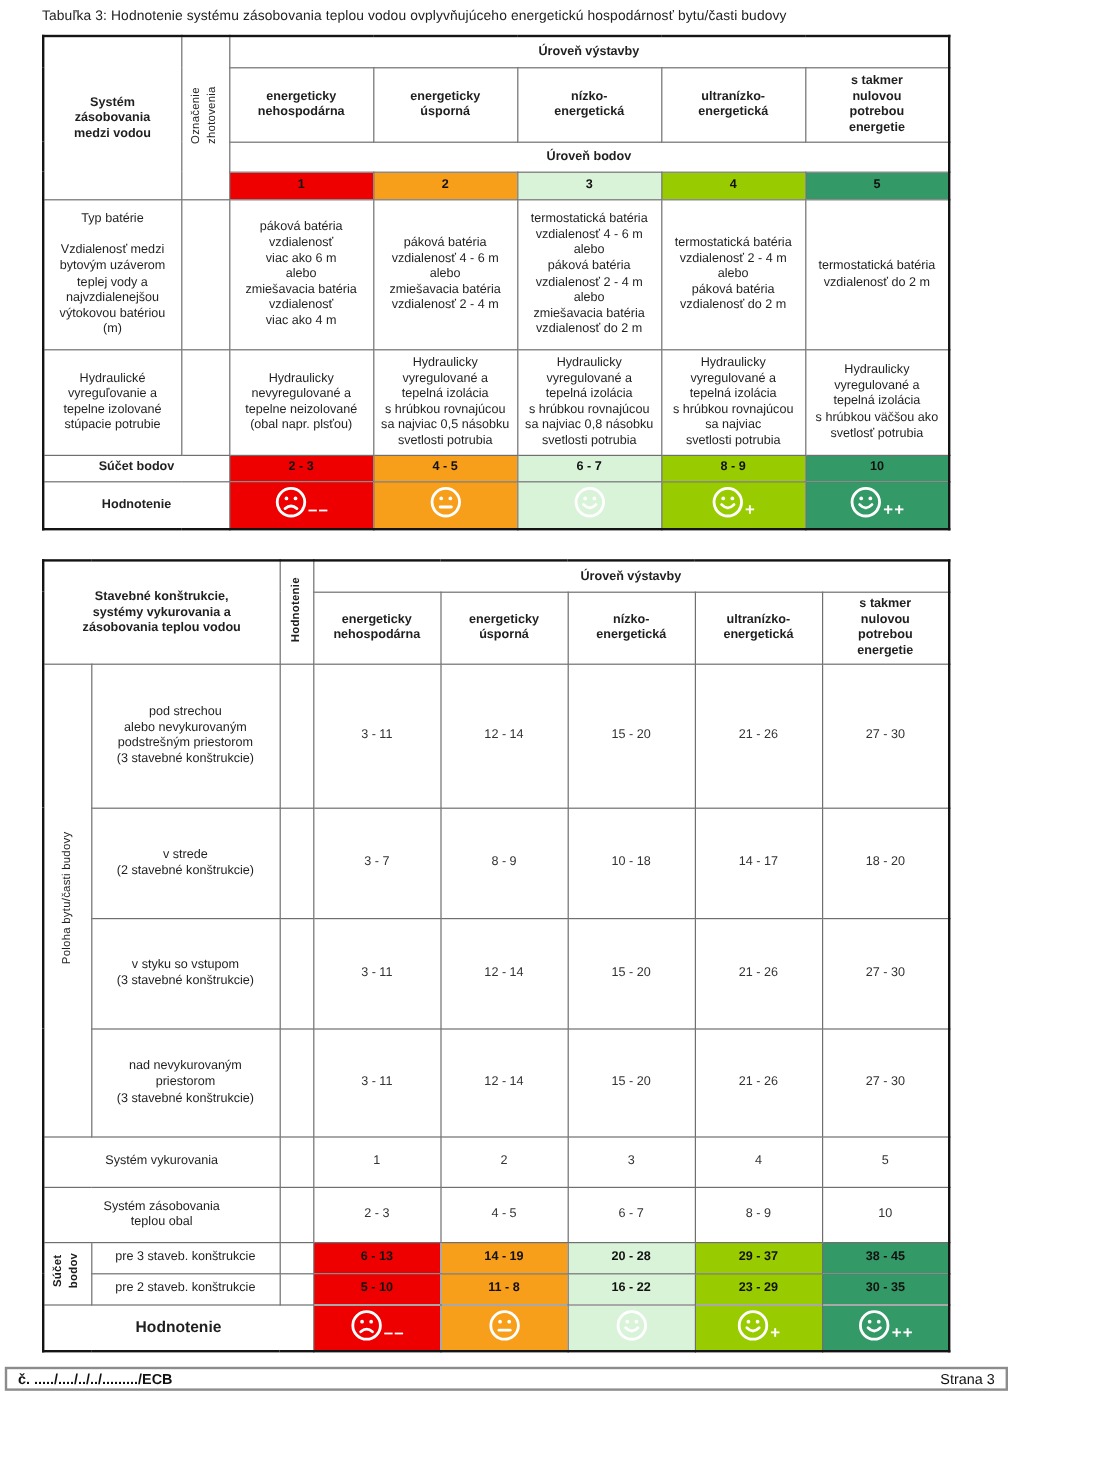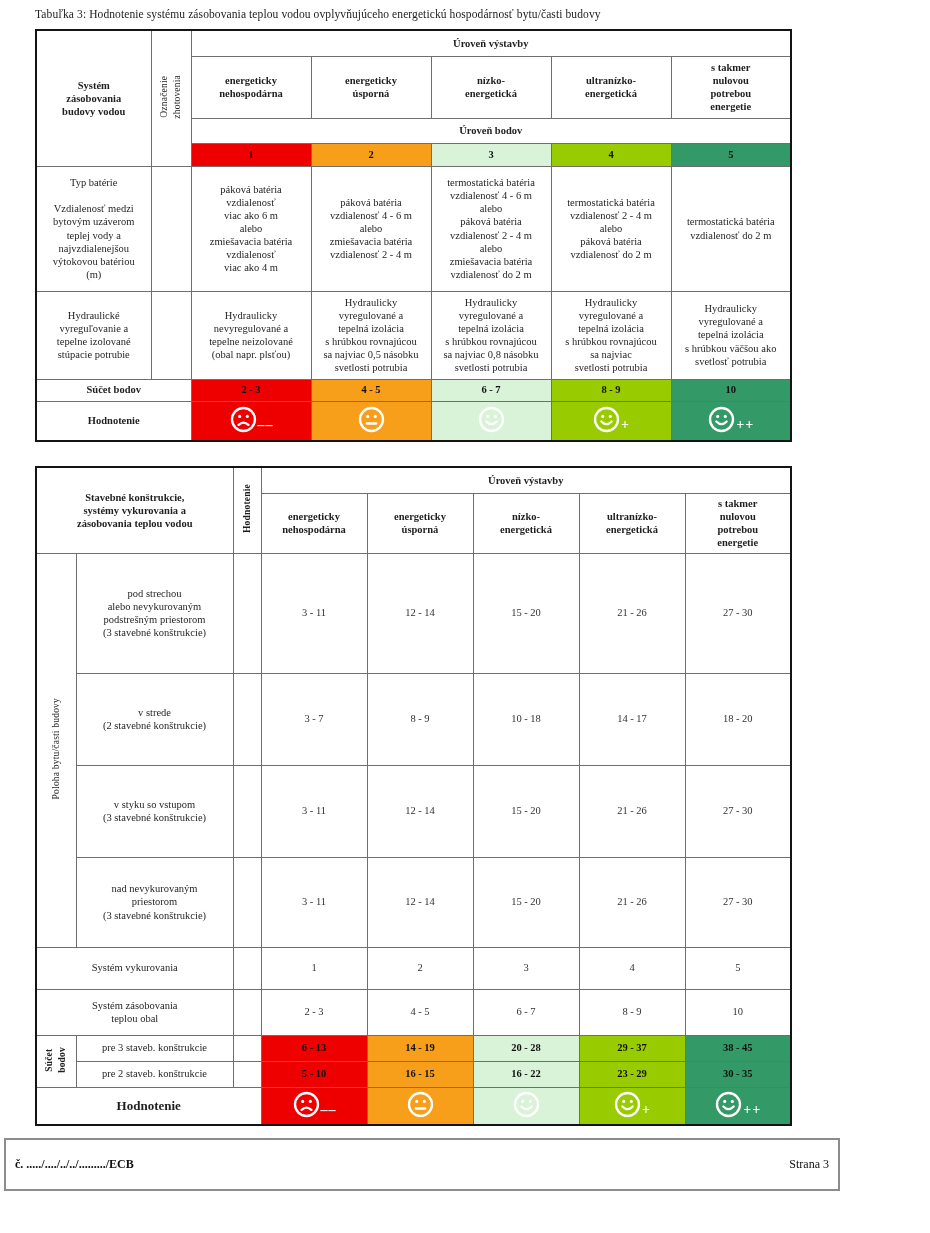--- a/index.html
+++ b/index.html
@@ -1,18 +1,18 @@
 <!DOCTYPE html>
 <html style="--red: #ee0000; --orange: #f79e1b; --light-green: #d9f3d9; --green: #99cc00; --dark-green: #339966; --grid: #6f6f6f; --outline: #141414;"><head>
 <meta charset="utf-8">
 <style>
   *{box-sizing:border-box;margin:0;padding:0}
   html,body{background:#fff}
   .page{width:930px;height:1233px;background:#fff;color:#1f1f1f;
-        font-family:Liberation Serif, serif;
+        font-family:Liberation Sans, sans-serif;
         padding:8px 0 0 35px;position:relative;overflow:hidden}
   .cap{font-size:11.5px;color:#222;margin-bottom:9px;letter-spacing:.1px}
   .cap4{margin-top:24px;line-height:1.45}
   .cap4 .indent{padding-left:66px}
   table.tbl{border-collapse:collapse;border:2px solid var(--outline);table-layout:fixed;background:#fff}
   .tbl td{border:1px solid var(--grid);text-align:center;vertical-align:middle;
           padding:2px 3px;font-size:10.5px;line-height:1.25;overflow:hidden}
   .pre{white-space:pre-line}
   .b{font-weight:bold}
   .left{text-align:left}
@@ -32,21 +32,21 @@
   .val{font-size:11px;color:#333}
   .facecell{padding:0}
   .facewrap{display:inline-flex;align-items:flex-end;justify-content:center}
   .face{width:29px;height:29px;display:block}
   .face circle{fill:none;stroke:#fff;stroke-width:2.1}
   .face .eye{fill:#fff;stroke:none}
   .face path{fill:none;stroke:#fff;stroke-width:2.1;stroke-linecap:round}
   .fsuf{color:#fff;font-weight:bold;font-size:14px;line-height:1;letter-spacing:1px;padding-bottom:2px}
   .footer{margin-left:-31px;margin-top:12px;width:836px;border:2px solid #8c8c8c;
           display:flex;justify-content:space-between;align-items:center;
-          padding:17px 9px;font-size:12px;color:#111}
+          padding:1px 9px;font-size:12px;color:#111}
   .fl{font-weight:bold}
 </style>
 </head>
 <body>
 
 <div class="page">
 
   <div class="cap">Tabuľka 3: Hodnotenie systému zásobovania teplou vodou ovplyvňujúceho energetickú hospodárnosť bytu/časti budovy</div>
 
   <table class="tbl t3">
@@ -56,21 +56,21 @@
       <col style="width:120px">
         <col style="width:120px">
         <col style="width:120px">
         <col style="width:120px">
         <col style="width:120px">
     </colgroup>
     <tbody>
         <tr style="height:26px">
       <td rowspan="4" class="b pre left lblpad">Systém
 zásobovania
-budovy vodou</td>
+medzi vodou</td>
       <td rowspan="4" class="rotc"><span class="rot">Označenie
 zhotovenia</span></td>
       <td colspan="5" class="hb big">Úroveň výstavby</td>
     </tr>
     <tr style="height:62px">
       <td class="hb pre">energeticky
 nehospodárna</td>
       <td class="hb pre">energeticky
 úsporná</td>
       <td class="hb pre">nízko-
@@ -330,21 +330,21 @@
       <td class="sumv lv0">6 - 13</td>
       <td class="sumv lv1">14 - 19</td>
       <td class="sumv lv2">20 - 28</td>
       <td class="sumv lv3">29 - 37</td>
       <td class="sumv lv4">38 - 45</td>
     </tr>
     <tr style="height:26px">
       <td class="left lblpad">pre 2 staveb. konštrukcie</td>
       <td></td>
       <td class="sumv lv0">5 - 10</td>
-      <td class="sumv lv1">16 - 15</td>
+      <td class="sumv lv1">11 - 8</td>
       <td class="sumv lv2">16 - 22</td>
       <td class="sumv lv3">23 - 29</td>
       <td class="sumv lv4">30 - 35</td>
     </tr>
     <tr style="height:38px">
       <td colspan="3" class="b left lblpad" style="font-size:13px">Hodnotenie</td>
       <td class="facecell lv0"><span class="facewrap">
               <svg class="face" viewBox="0 0 26 26">
                 <circle cx="13" cy="13" r="10.3"></circle>
                 <circle class="eye" cx="9.6" cy="10.2" r="1.4"></circle>

